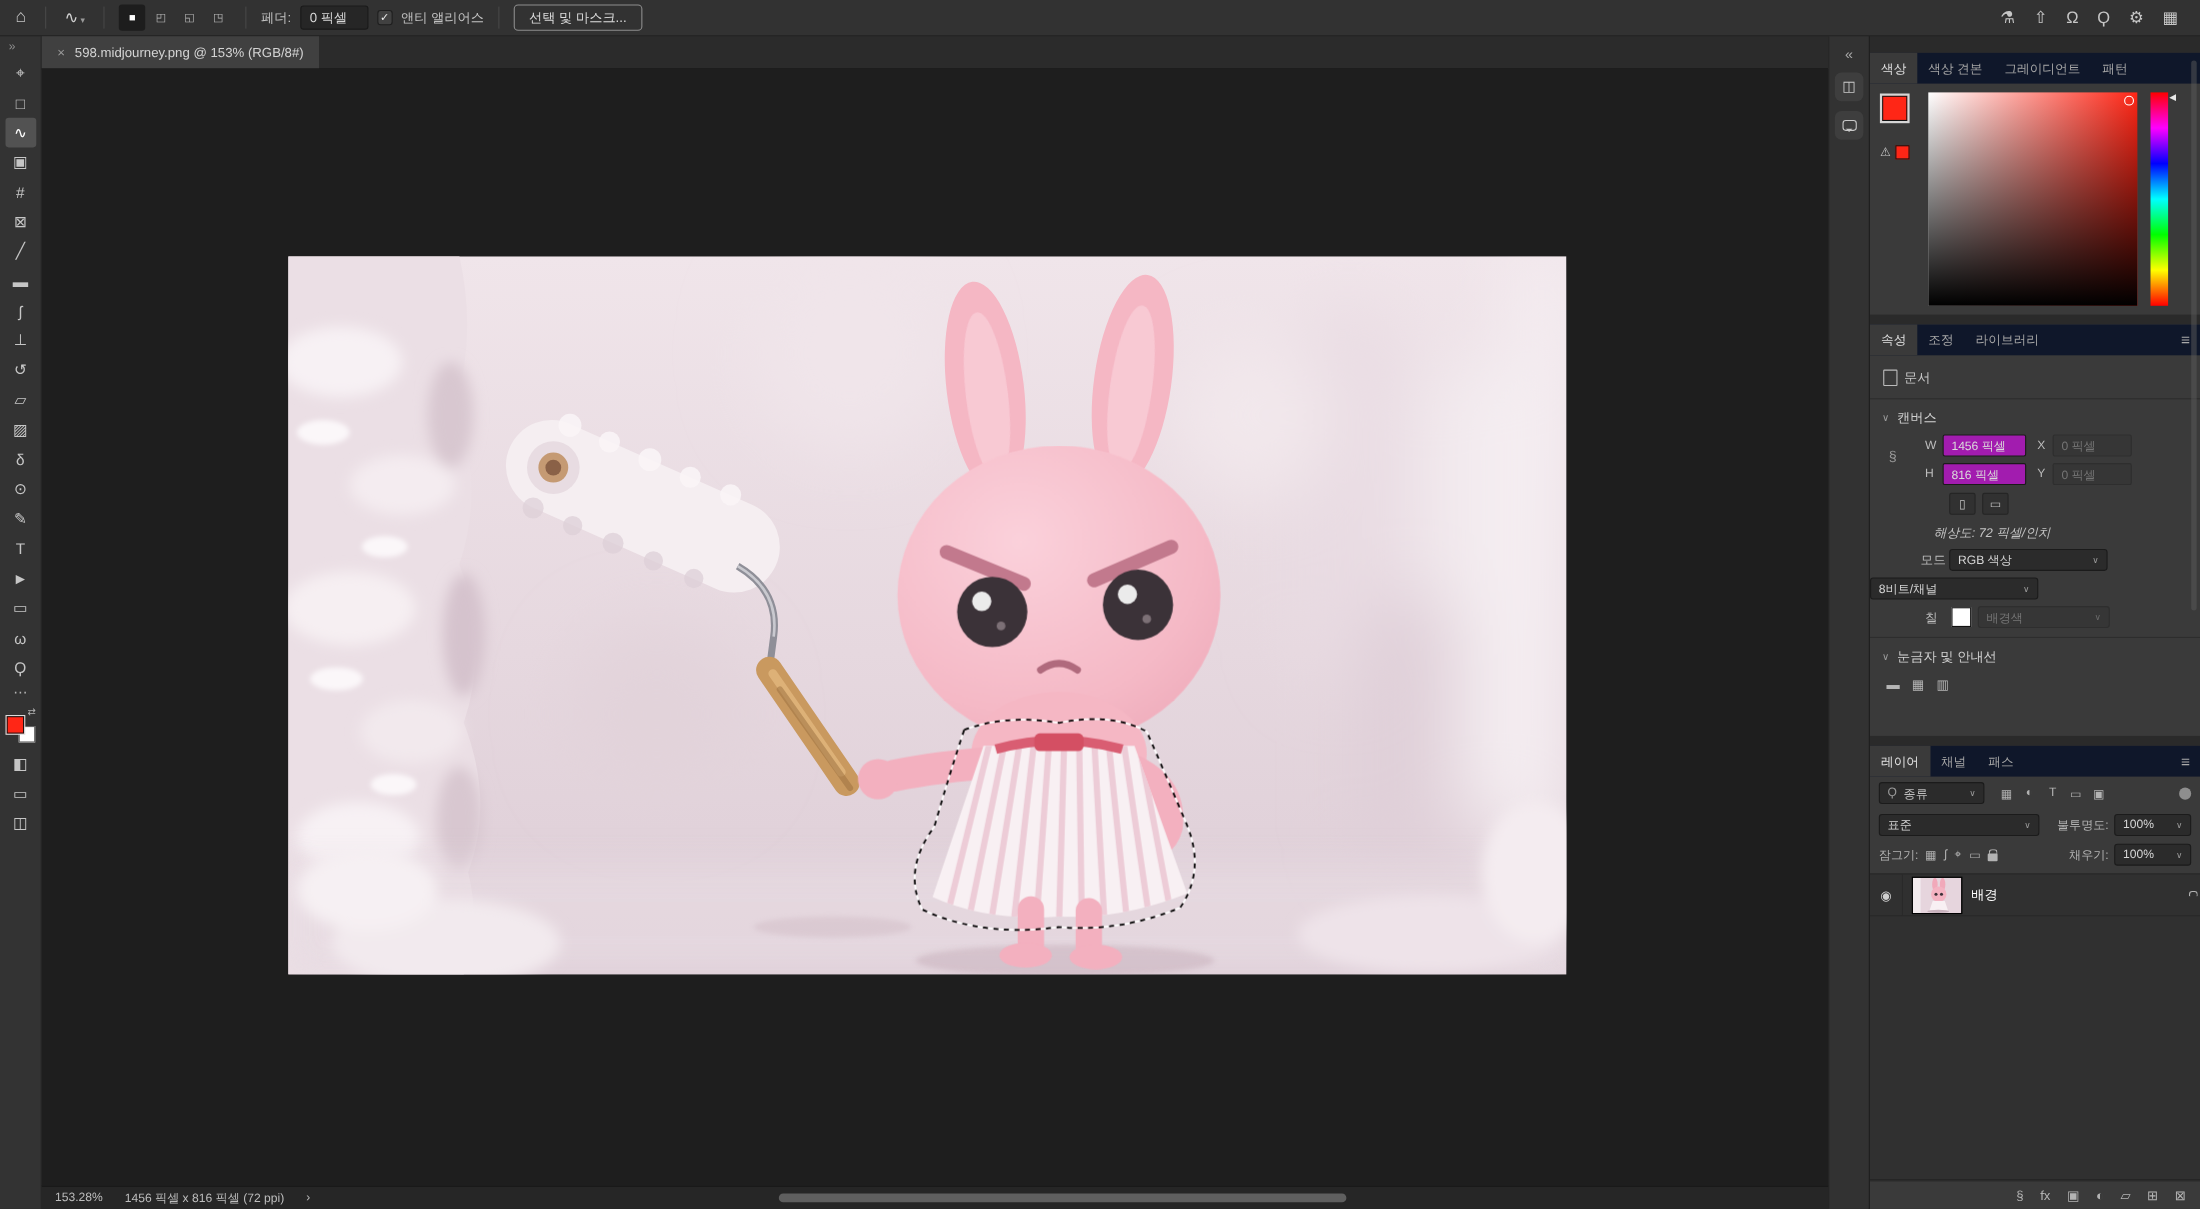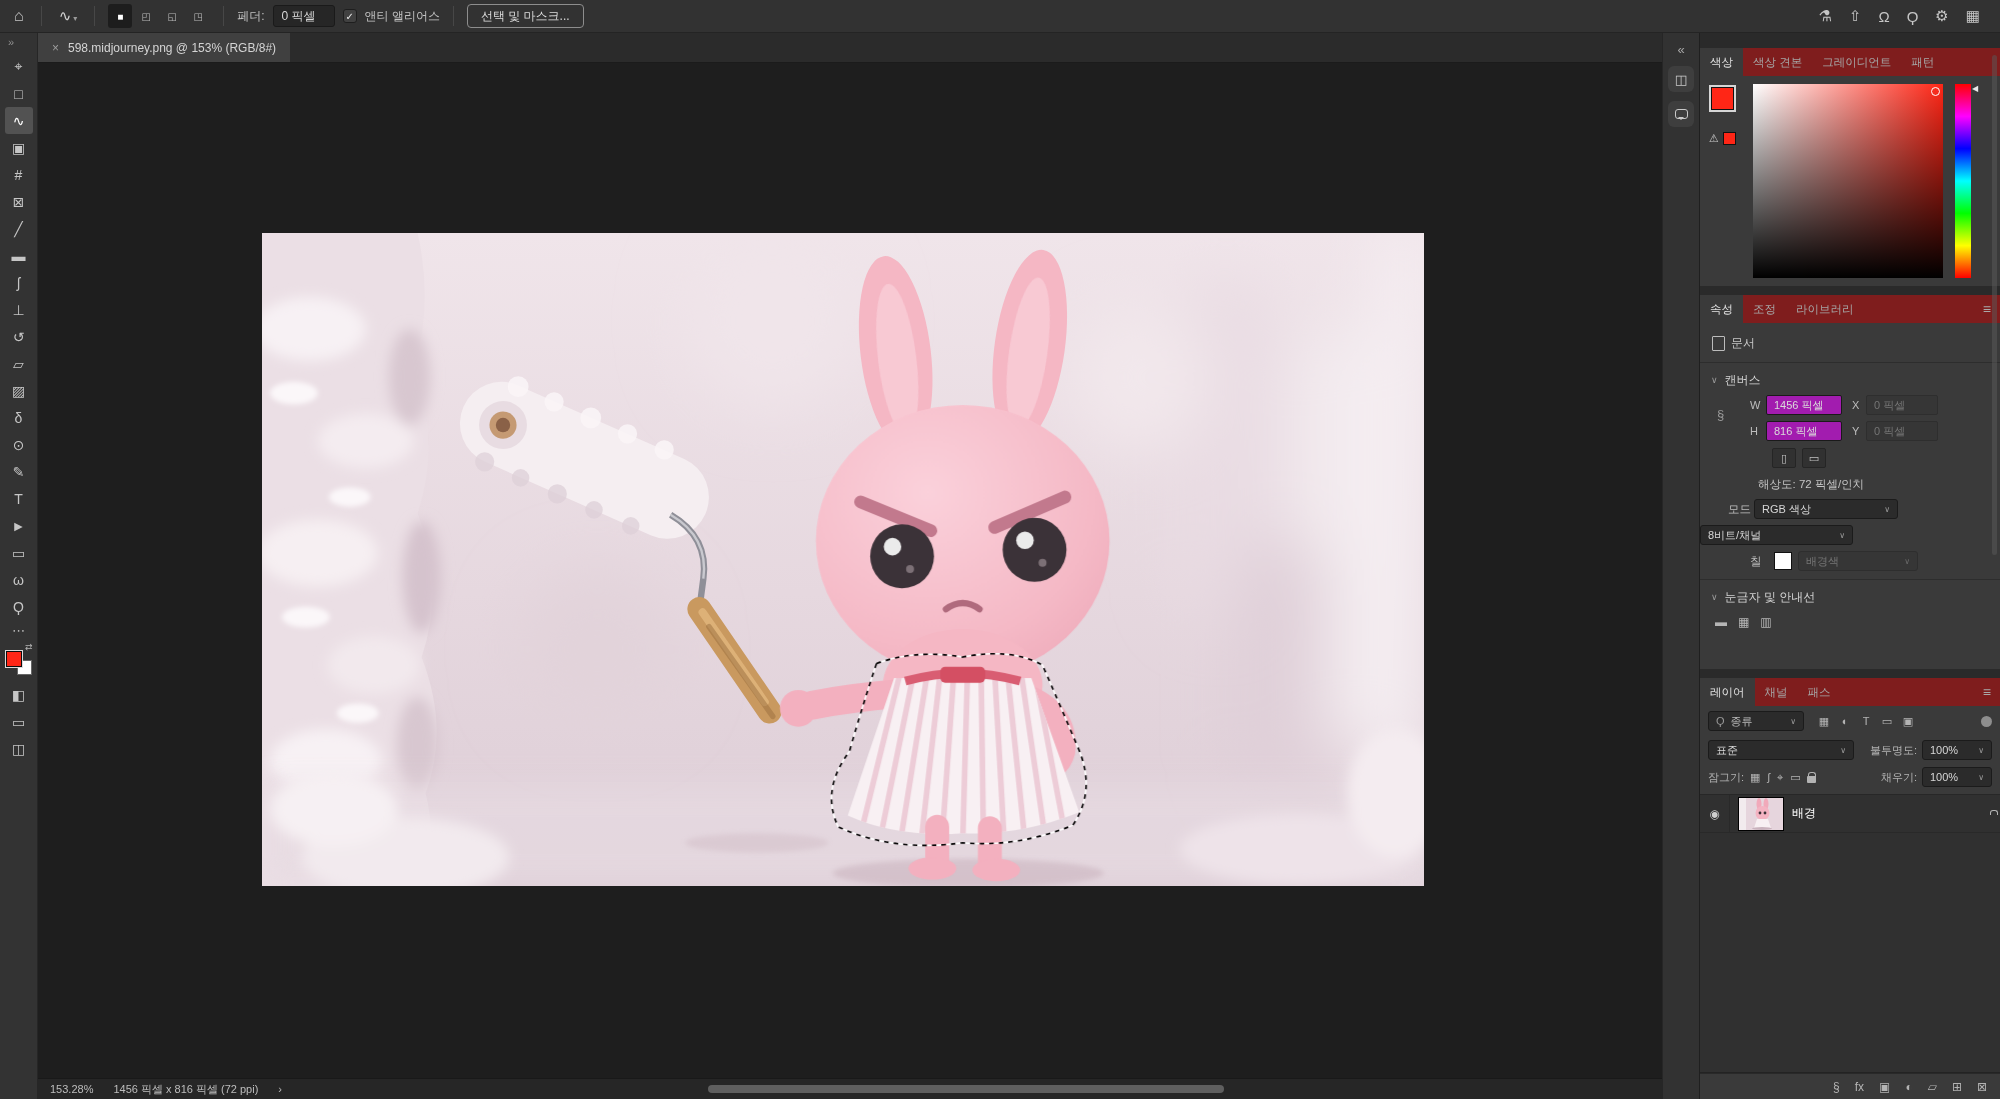--- a/index.html
+++ b/index.html
@@ -58,21 +58,21 @@
   .strip{width:37px;background:#323232;border-left:1px solid #262626;display:flex;flex-direction:column;align-items:center;padding-top:9px;gap:9px;flex:none;}
   .strip .collapse{color:#a8a8a8;font-size:13px;}
   .strip-btn{width:26px;height:26px;border-radius:6px;background:#3e3e3e;display:flex;align-items:center;justify-content:center;color:#c9c9c9;font-size:13px;}
   .bubble{width:13px;height:10px;border:1.5px solid #c9c9c9;border-radius:3px;position:relative;}
   .bubble::after{content:"";position:absolute;left:2px;bottom:-5px;border:3px solid transparent;border-top-color:#c9c9c9;}
 
   
   .panels{width:301px;background:#2a2a2a;border-left:1px solid #1f1f1f;display:flex;flex-direction:column;padding-top:15px;position:relative;flex:none;}
   .panel{background:#3a3a3a;display:flex;flex-direction:column;}
   .panel+.panel{margin-top:9px;}
-  .ptabs{height:28px;background:#7f1d1d;display:flex;align-items:stretch;flex:none;}
+  .ptabs{height:28px;background:#0f172a;display:flex;align-items:stretch;flex:none;}
   .ptab{padding:0 10px;display:flex;align-items:center;font-size:11.5px;color:#a6a6a6;white-space:nowrap;}
   .ptab.active{background:#3a3a3a;color:#e2e2e2;}
   .pmenu{margin-left:auto;align-self:center;padding-right:9px;color:#a9a9a9;font-size:14px;}
   .pscroll{position:absolute;right:3px;top:22px;width:5px;height:500px;border-radius:3px;background:#5a5a5a;opacity:.5;}
 
   
   .panel.color{height:238px;flex:none;}
   .color-body{position:relative;flex:1;}
   .fg-swatch{position:absolute;left:11px;top:11px;width:23px;height:23px;border:1px solid #111;outline:2px solid #d6d6d6;}
   .gamut{position:absolute;left:9px;top:56px;display:flex;align-items:center;gap:4px;}
@@ -95,23 +95,23 @@
   .dims{position:relative;padding-left:50px;}
   .link-icon{position:absolute;left:17px;top:15px;color:#9a9a9a;font-size:13px;}
   .dimrow{display:flex;align-items:center;height:26px;gap:0;}
   .dim-lbl{width:16px;font-size:11px;color:#bdbdbd;}
   .pinput{height:20px;width:76px;background:#a21caf;border:1px solid #1a1a1a;border-radius:2px;display:flex;align-items:center;padding:0 7px;font-size:11px;color:#dadada;}
   .pinput.dis{background:#363636;border-color:#2e2e2e;color:#757575;}
   .dim-lbl.x2{margin-left:10px;width:14px;}
   .pinput.x2{width:72px;}
   .orient-row{height:28px;padding-left:72px;display:flex;gap:6px;align-items:center;}
   .orient{width:24px;height:20px;background:#313131;border:1px solid #252525;border-radius:2px;display:flex;align-items:center;justify-content:center;color:#c0c0c0;font-size:11px;}
-  .res-row{height:24px;padding-left:58px;font-size:11.5px;color:#c4c4c4;display:flex;align-items:center;}
+  .res-row{height:24px;padding-left:58px;font-size:11.5px;color:#c4c4c4;display:flex;align-items:center;font-style:italic;}
   .mode-row{height:26px;display:flex;align-items:center;}
-  .mode-lbl{margin-left:28px;width:26px;font-size:11.5px;color:#bdbdbd;}
+  .mode-lbl{margin-left:46px;width:26px;font-size:11.5px;color:#bdbdbd;}
   .dd{height:20px;background:#2b2b2b;border:1px solid #1b1b1b;border-radius:3px;display:flex;align-items:center;justify-content:space-between;padding:0 7px;font-size:11px;color:#d6d6d6;gap:6px;}
   .dd .caret{font-size:8px;color:#9a9a9a;}
   .dd.dis{background:#363636;border-color:#2e2e2e;color:#757575;}
   .dd.dis .caret{color:#6a6a6a;}
   .fill-chip{width:18px;height:18px;background:#fff;border:1px solid #111;margin-left:2px;flex:none;}
   .guide-icons{display:flex;gap:11px;padding-left:15px;height:26px;align-items:center;}
   .gicon{color:#b5b5b5;font-size:12px;}
 
   
   .panel.layers{flex:1;min-height:0;}

